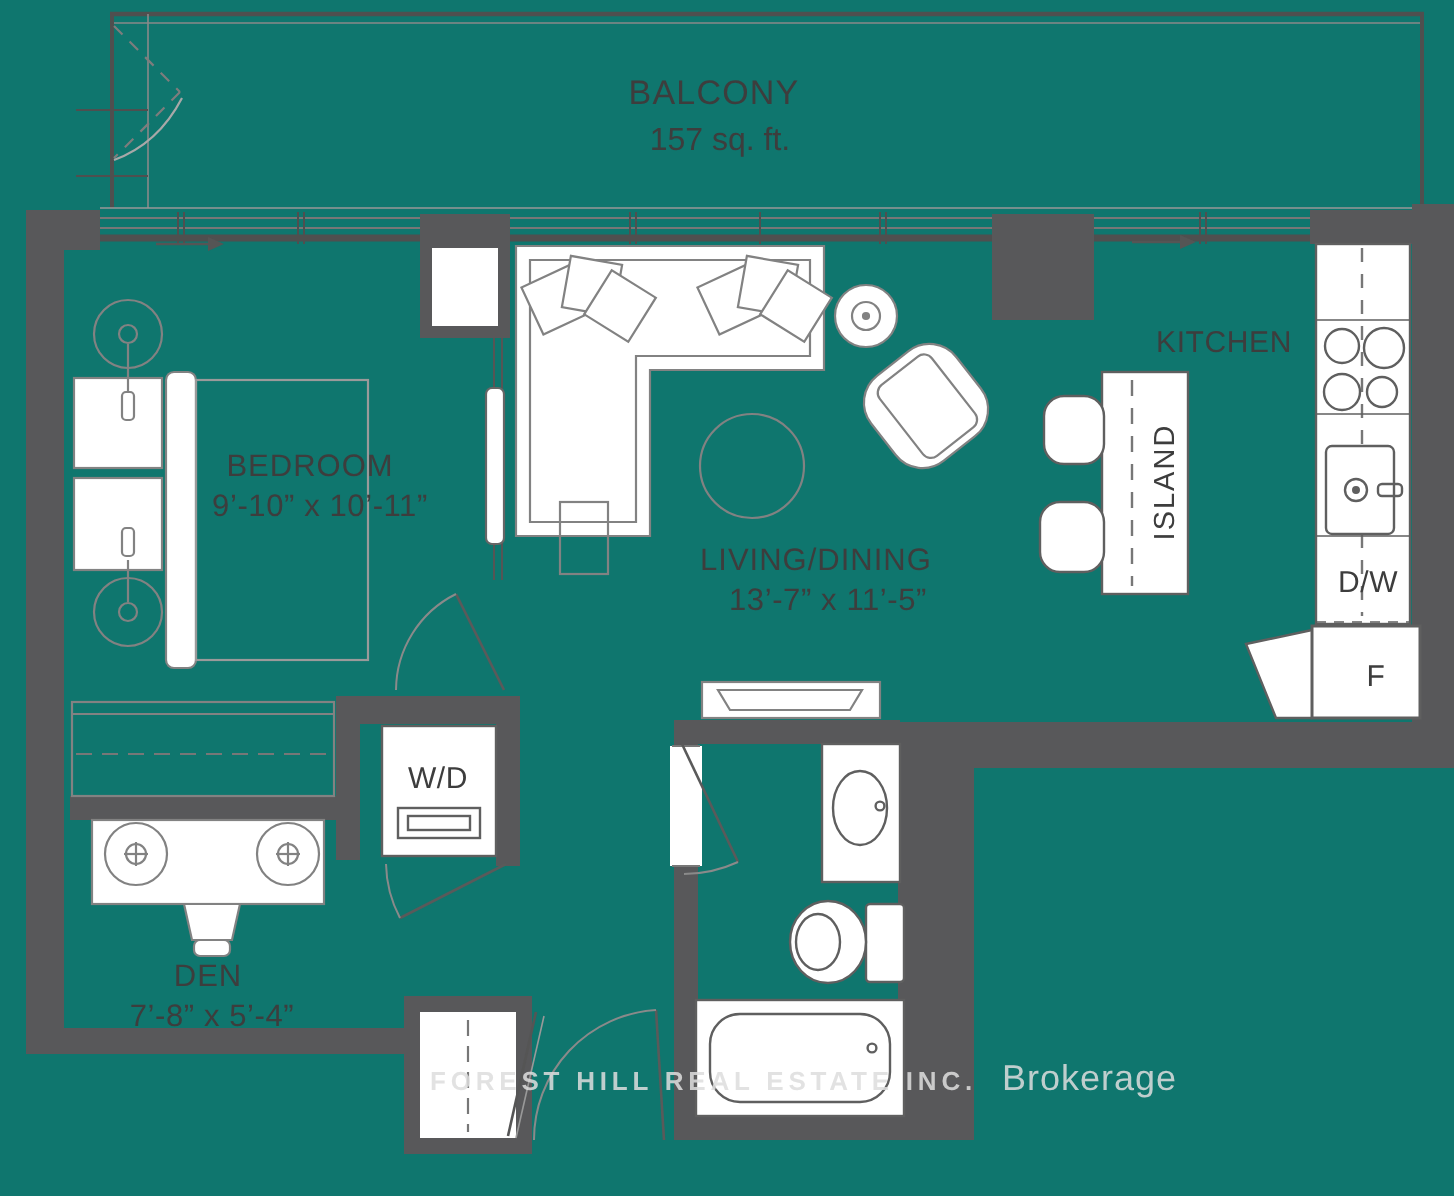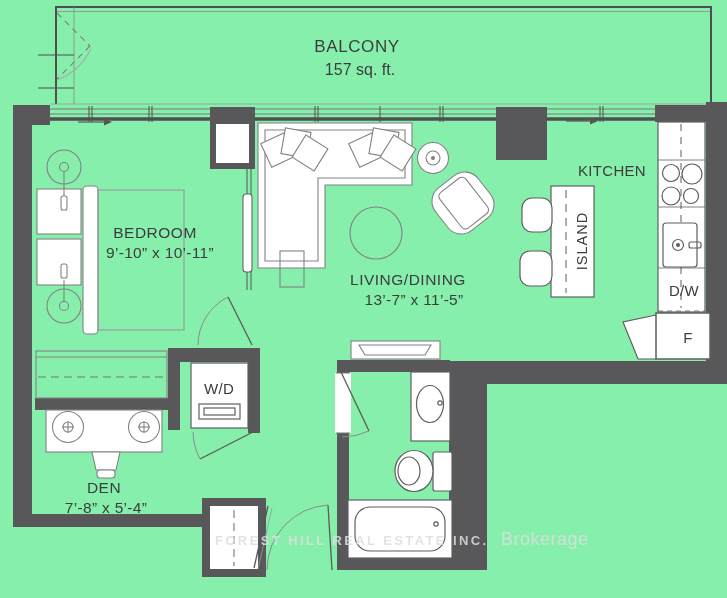--- a/index.html
+++ b/index.html
@@ -1,17 +1,17 @@
 <!DOCTYPE html>
 <html><head>
 <meta charset="utf-8">
 <style>
   html,body{margin:0;padding:0;background:#fff;}
   .plan-canvas{
-    width:727px;height:598px;position:relative;background:#86efac;
+    width:727px;height:598px;position:relative;background:#0f766e;
     font-family:"Liberation Sans", sans-serif;overflow:hidden;
   }
   svg{display:block;}
   .room-name{font-size:15.5px;letter-spacing:.5px;}
   .room-dims{font-size:15.5px;letter-spacing:.3px;}
   .balcony-name{font-size:17px;letter-spacing:.6px;}
   .balcony-area{font-size:16px;}
   .fixture-label{font-size:15px;letter-spacing:.3px;}
   .island-label{font-size:14.5px;letter-spacing:1px;}
   .wm-caps{font-size:13px;font-weight:bold;letter-spacing:2.4px;}

